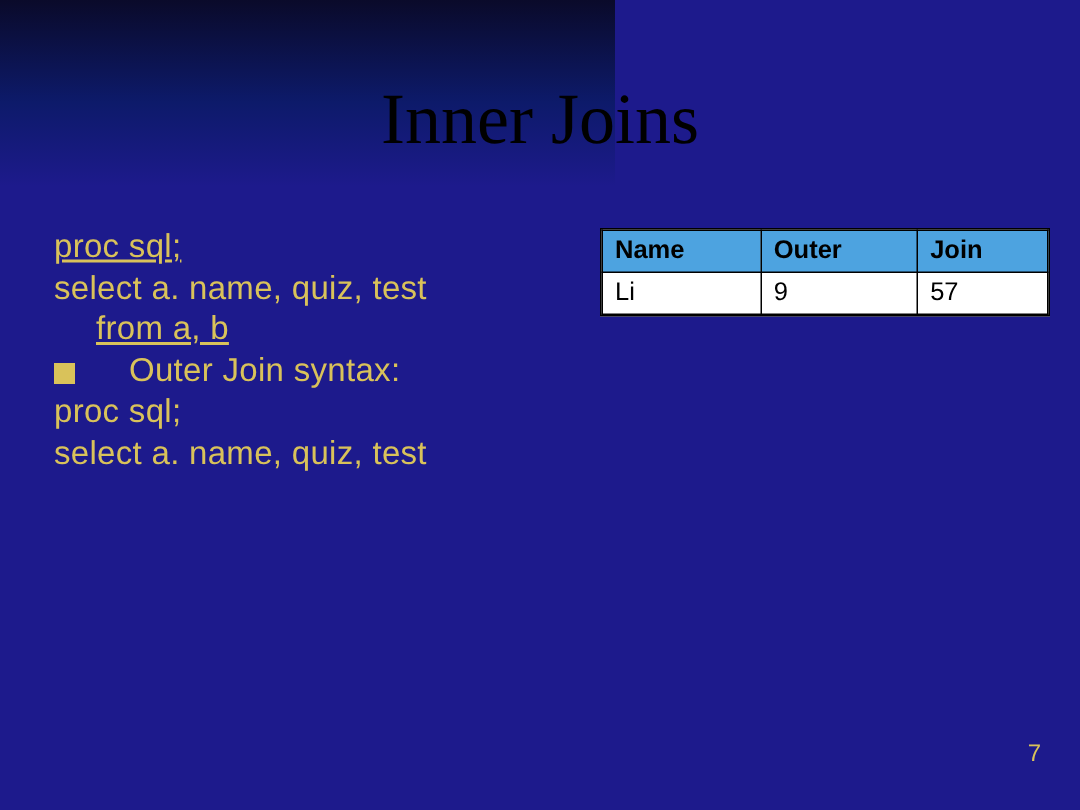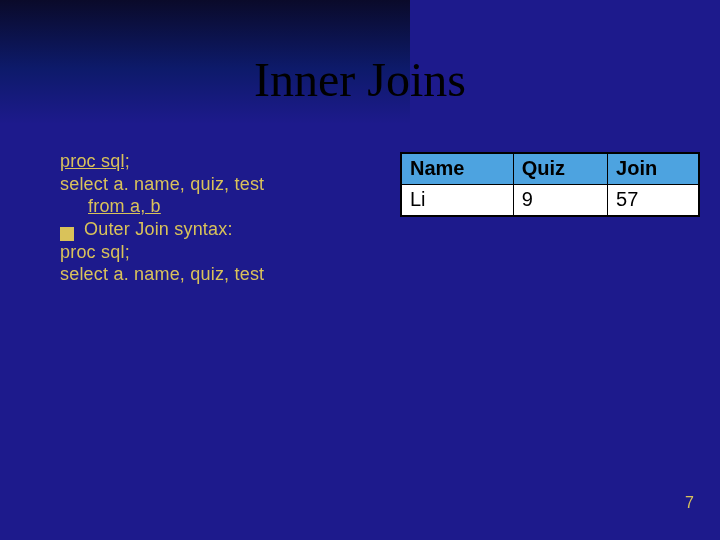--- a/index.html
+++ b/index.html
@@ -37,28 +37,27 @@
     font-weight: 400;
   }
 
   .body-area {
     position: absolute;
     left: 36px;
     top: 150px;
     width: 340px;
   }
   .body-line {
-    font-size: 18px;
+    font-size: 22px;
     line-height: 1.25;
     letter-spacing: 0.2px;
-    margin-left: 24px;
   }
   .proc { text-decoration: underline; }
   .indent { padding-left: 28px; text-decoration: underline; }
-  .bullet-row { display: flex; align-items: flex-start; }
+  .bullet-row { display: flex; align-items: flex-start; gap: 26px; }
   .bullet-box {
     width: 14px; height: 14px;
     background: #d9c25a;
     margin-top: 9px;
     margin-right: 10px;
     flex-shrink: 0;
   }
 
   .table-wrap {
     position: absolute;
@@ -69,21 +68,21 @@
     border: 1px solid #000;
   }
   .table-wrap table {
     width: 100%;
     border-collapse: collapse;
   }
   .table-wrap th, .table-wrap td {
     border: 1px solid #000;
     text-align: left;
     padding: 3px 8px 4px 8px;
-    font-size: 20px;
+    font-size: 17px;
     color: #000;
     font-weight: 400;
   }
   .table-wrap th {
     background: #4da3e0;
     font-weight: 700;
   }
 
   .page-num {
     position: absolute;
@@ -112,21 +111,21 @@
     </div>
     <div class="body-line">proc sql;</div>
     <div class="body-line">select a. name, quiz, test</div>
   </div>
 
   <div class="table-wrap">
     <table>
       <thead>
         <tr>
           <th>Name</th>
-          <th>Quiz</th>
+          <th>Outer</th>
           <th>Join</th>
         </tr>
       </thead>
       <tbody>
         <tr>
           <td>Li</td>
           <td>9</td>
           <td>57</td>
         </tr>
       </tbody>

